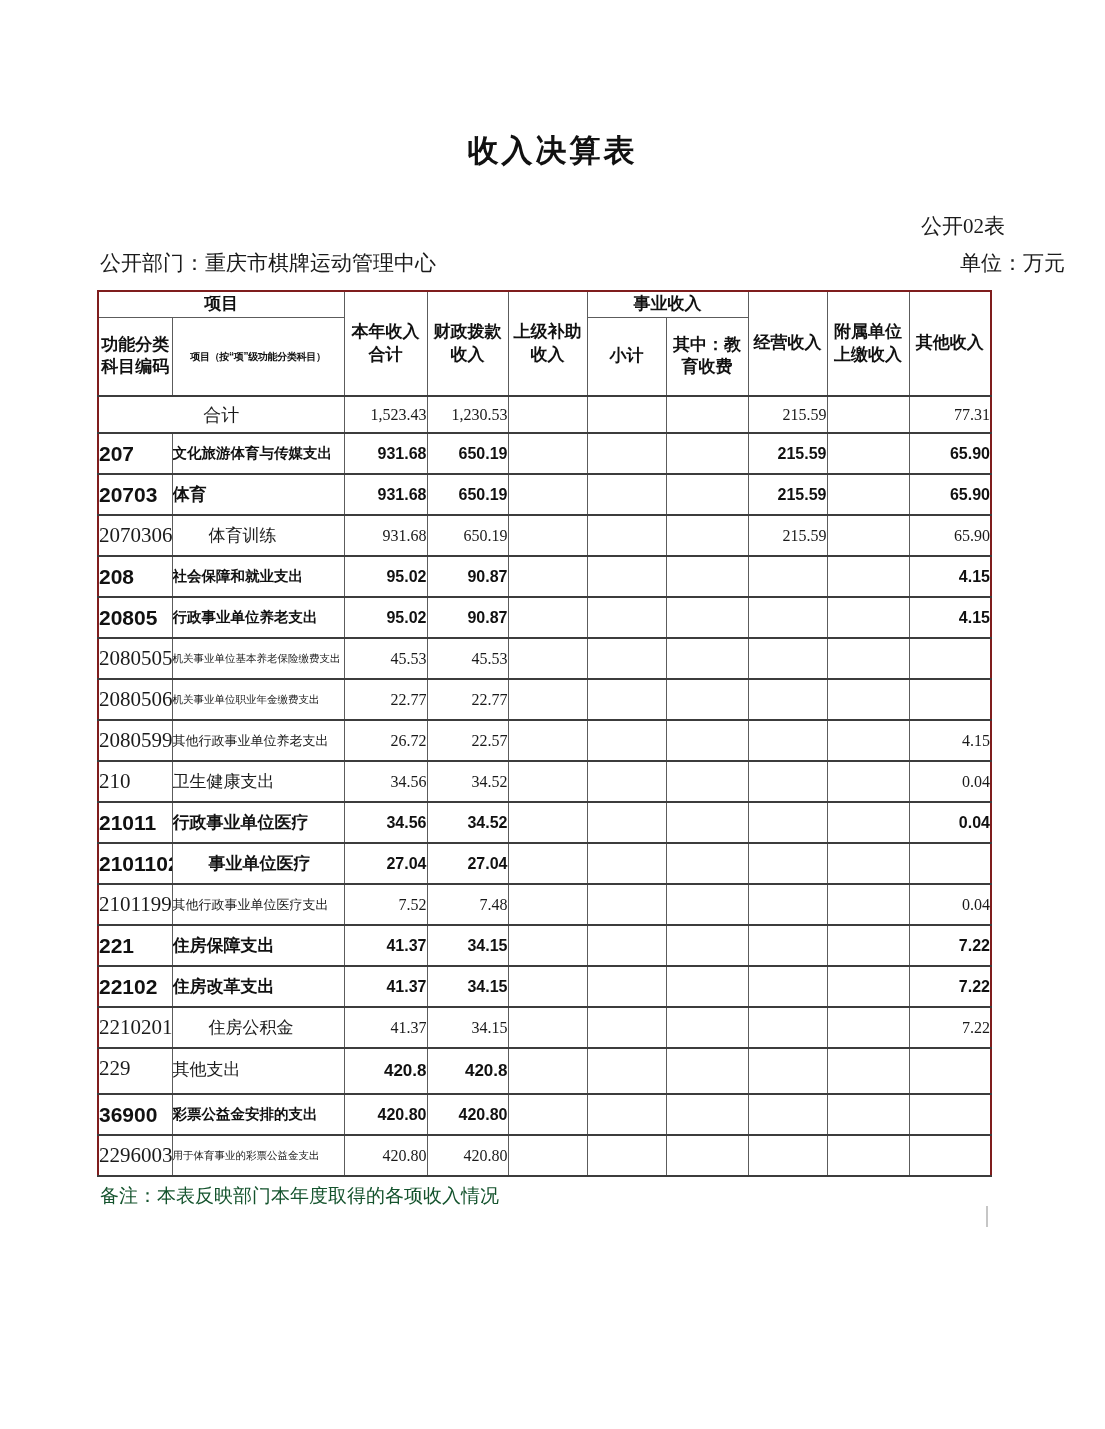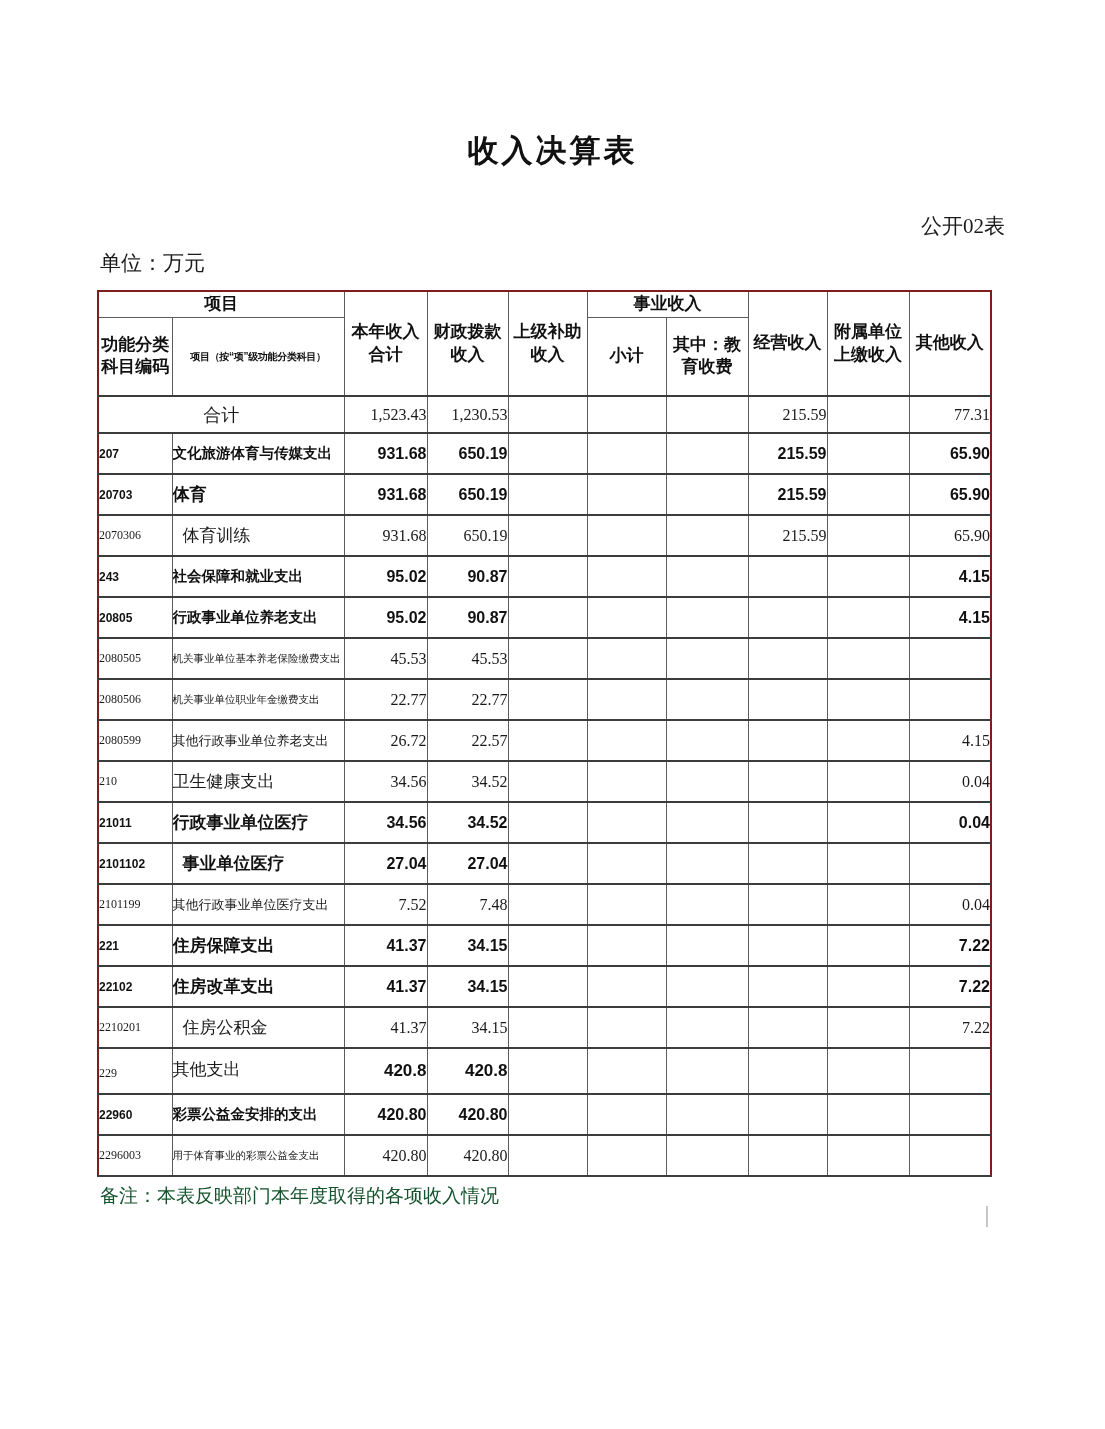--- a/index.html
+++ b/index.html
@@ -52,26 +52,26 @@
   tr.h1 { height:26px; }
   tr.h2 { height:79px; }
   th.code-h { padding:0 10px; }
   th.item-h { font-size:10px; letter-spacing:-0.3px; white-space:nowrap; }
 
   tbody tr { height:41px; }
   tbody tr.r-total { height:37px;padding-left:36px; }
   tbody tr.tall { height:46px; }
   tbody tr.tall td { vertical-align:bottom; padding-bottom:12px; }
 
-  td.code { text-align:left; padding-left:7px; font-size:12px; white-space:nowrap; }
+  td.code { text-align:left; padding-left:7px; font-size:21px; white-space:nowrap; }
   td.name { text-align:left; padding-left:6px; font-size:17px; white-space:nowrap; }
   td.name.m  { font-size:14.5px; }
   td.name.s  { font-size:13px; }
   td.name.xs { font-size:10.5px; }
-  td.name.indent { padding-left:10px; }
+  td.name.indent { padding-left:36px; }
   td.num  { text-align:right; padding-right:7px; font-size:16px; white-space:nowrap; }
   td.merged { text-align:center; font-size:18px; }
 
   tr.bold td {
     font-weight:700;
     font-family:"Liberation Sans","DejaVu Sans",sans-serif;
     color:#111;
   }
   tr.vbold td.num {
     font-weight:700;
@@ -91,20 +91,21 @@
 </head>
 <body>
 
 <div class="page">
 
   <h1 class="doc-title">收入决算表</h1>
 
   <div class="table-code">公开02表</div>
 
   <div class="meta-row">
+    <span class="dept">公开部门：重庆市棋牌运动管理中心</span>
     <span class="unit">单位：万元</span>
   </div>
 
   <table class="rev">
     <colgroup>
       <col style="width:74px">
         <col style="width:172px">
         <col style="width:83px">
       <col style="width:81px">
         <col style="width:79px">
@@ -174,21 +175,21 @@
           <td class="num">931.68</td>
           <td class="num">650.19</td>
           <td class="num"></td>
           <td class="num"></td>
           <td class="num"></td>
           <td class="num">215.59</td>
           <td class="num"></td>
           <td class="num">65.90</td>
         </tr>
         <tr class="bold">
-          <td class="code">243</td>
+          <td class="code">208</td>
           <td class="name m">社会保障和就业支出</td>
           <td class="num">95.02</td>
           <td class="num">90.87</td>
           <td class="num"></td>
           <td class="num"></td>
           <td class="num"></td>
           <td class="num"></td>
           <td class="num"></td>
           <td class="num">4.15</td>
         </tr>
@@ -330,21 +331,21 @@
           <td class="num">420.8</td>
           <td class="num">420.8</td>
           <td class="num"></td>
           <td class="num"></td>
           <td class="num"></td>
           <td class="num"></td>
           <td class="num"></td>
           <td class="num"></td>
         </tr>
         <tr class="bold">
-          <td class="code">22960</td>
+          <td class="code">36900</td>
           <td class="name m">彩票公益金安排的支出</td>
           <td class="num">420.80</td>
           <td class="num">420.80</td>
           <td class="num"></td>
           <td class="num"></td>
           <td class="num"></td>
           <td class="num"></td>
           <td class="num"></td>
           <td class="num"></td>
         </tr>

